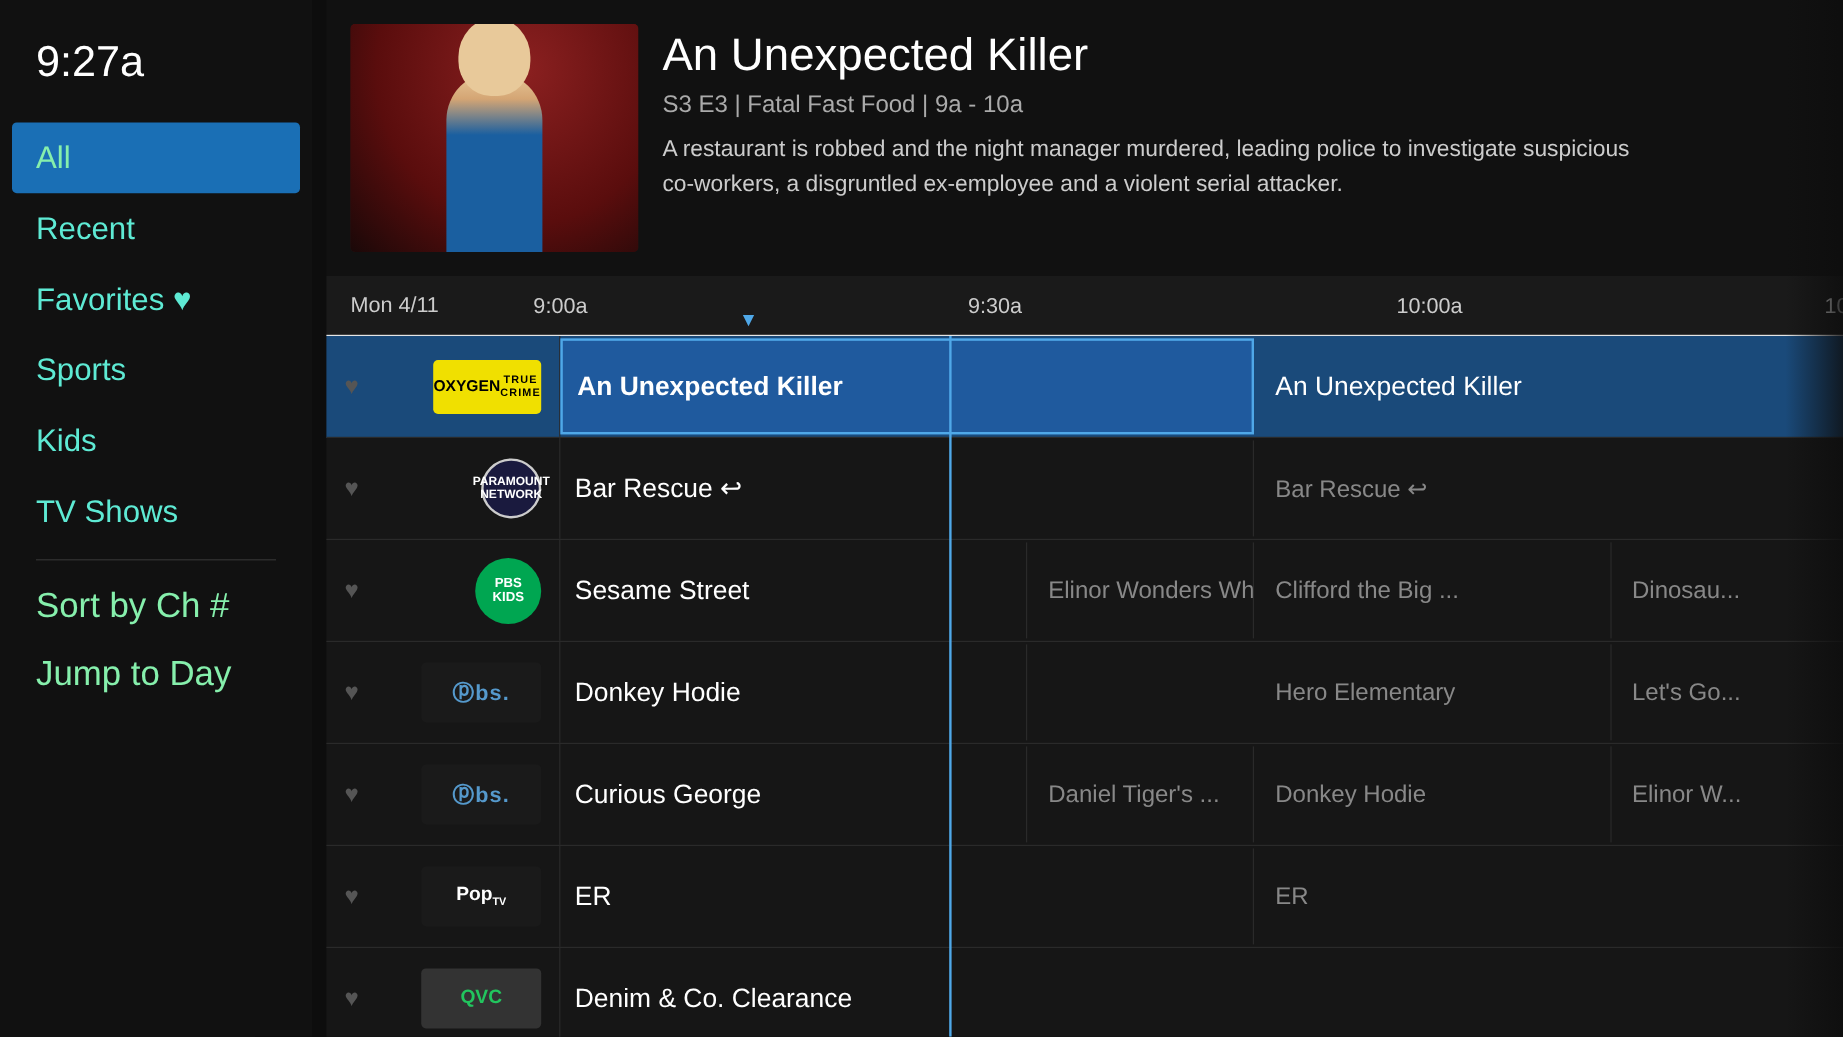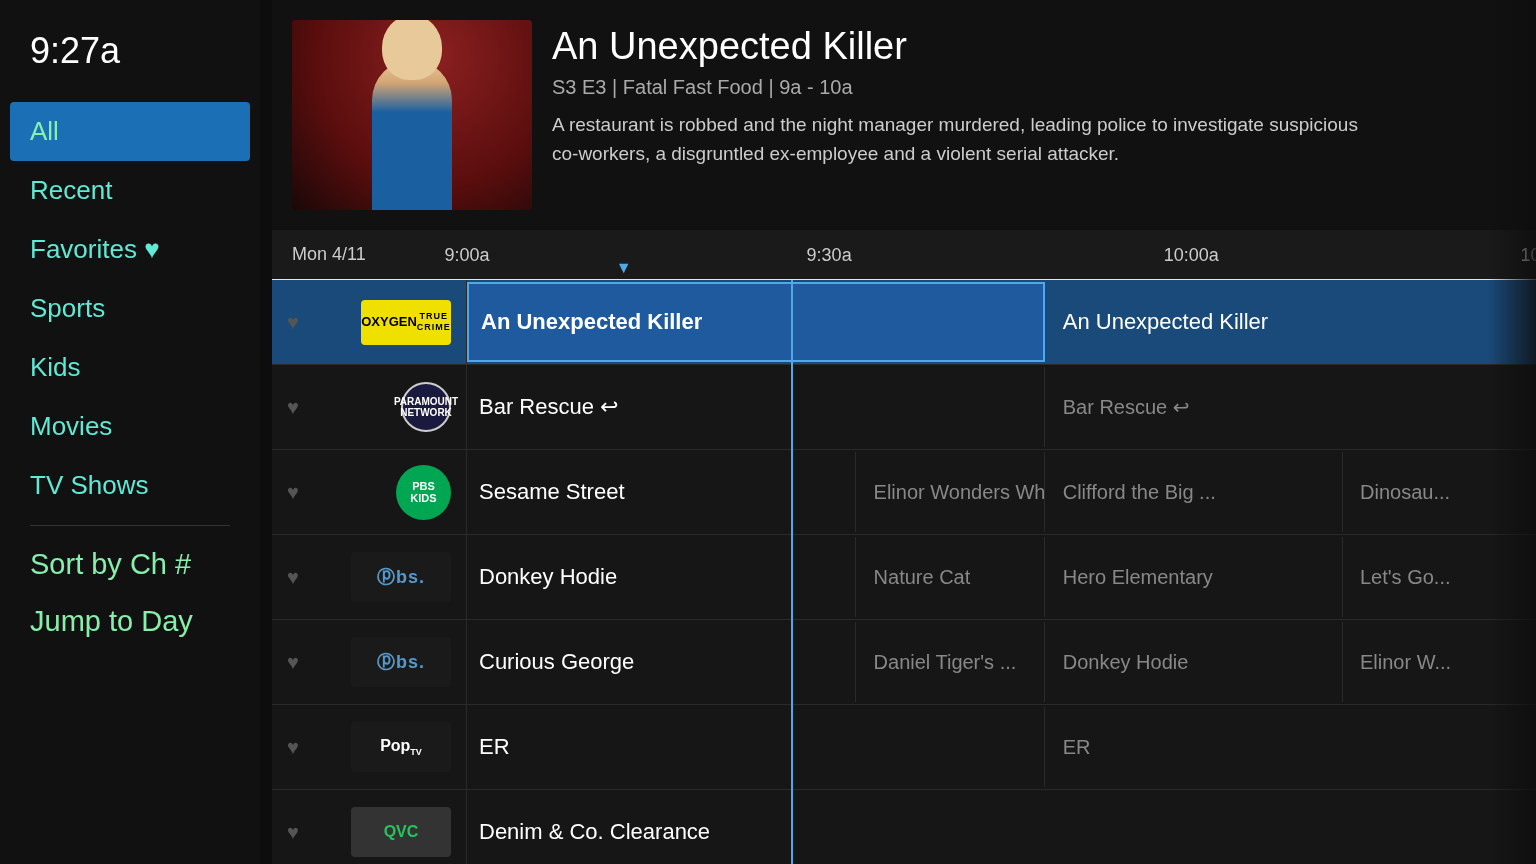--- a/index.html
+++ b/index.html
@@ -239,21 +239,20 @@
 
 <div class="sidebar">
   <div class="sidebar-time">9:27a</div>
   <nav class="sidebar-nav">
 
   <div class="sidebar-item active">All</div>
       <div class="sidebar-item">Recent</div>
       <div class="sidebar-item">Favorites ♥</div>
       <div class="sidebar-item">Sports</div>
       <div class="sidebar-item">Kids</div>
-      <div class="sidebar-item">Movies</div>
       <div class="sidebar-item">TV Shows</div>
       <hr class="sidebar-divider">
       <div class="sidebar-utility">Sort by Ch #</div>
       <div class="sidebar-utility">Jump to Day</div>
     </nav>
 </div>
 
 <div class="main">
 
   <div class="program-header">
@@ -330,21 +329,20 @@
             <div class="program-block" style="color: rgb(136, 136, 136); left: 81.5%; width: 18.5%; font-size: 20px;">Dinosau...</div>
           </div>
         </div>
         <div class="grid-row" style="position: relative;">
           <div class="channel-cell">
             <span class="channel-heart">♥</span>
             <div class="channel-logo" style="background: rgb(26, 26, 26); color: rgb(85, 153, 204); font-size: 18px; font-weight: bold; letter-spacing: 1px; display: flex; align-items: center; justify-content: center;">ⓟbs.</div>
           </div>
           <div style="flex: 1 1 0%; position: relative; height: 100%;">
             <div class="program-block" style="left: 0%; width: 36%; font-size: 22px;">Donkey Hodie</div>
-            <div class="program-block" style="color: rgb(136, 136, 136); left: 36.5%; width: 17%; font-size: 20px;">Nature Cat</div>
             <div class="program-block" style="color: rgb(136, 136, 136); left: 54%; width: 27%; font-size: 20px;">Hero Elementary</div>
             <div class="program-block" style="color: rgb(136, 136, 136); left: 81.5%; width: 18.5%; font-size: 20px;">Let's Go...</div>
           </div>
         </div>
         <div class="grid-row" style="position: relative;">
           <div class="channel-cell">
             <span class="channel-heart">♥</span>
             <div class="channel-logo" style="background: rgb(26, 26, 26); color: rgb(85, 153, 204); font-size: 18px; font-weight: bold; letter-spacing: 1px; display: flex; align-items: center; justify-content: center;">ⓟbs.</div>
           </div>
           <div style="flex: 1 1 0%; position: relative; height: 100%;">

